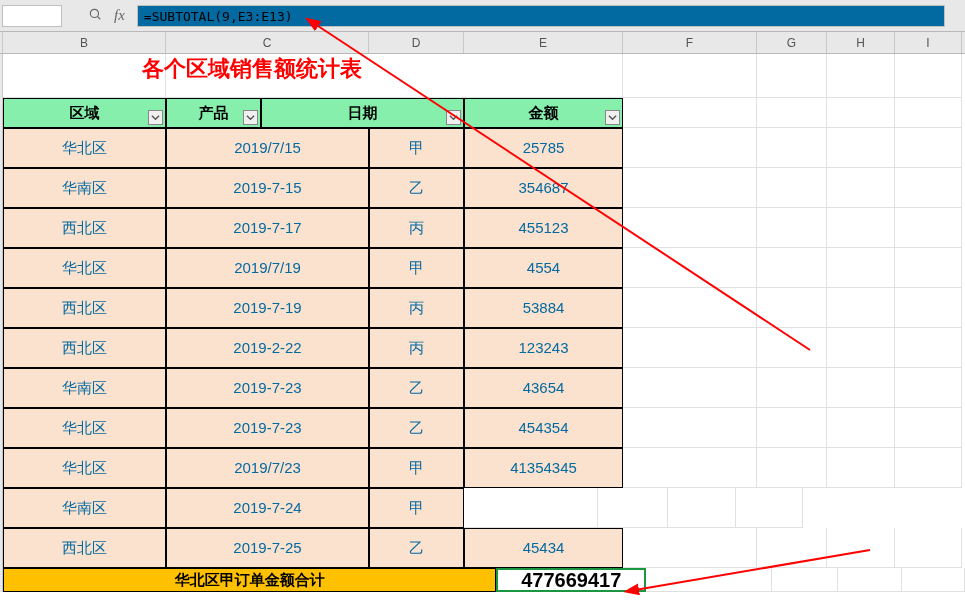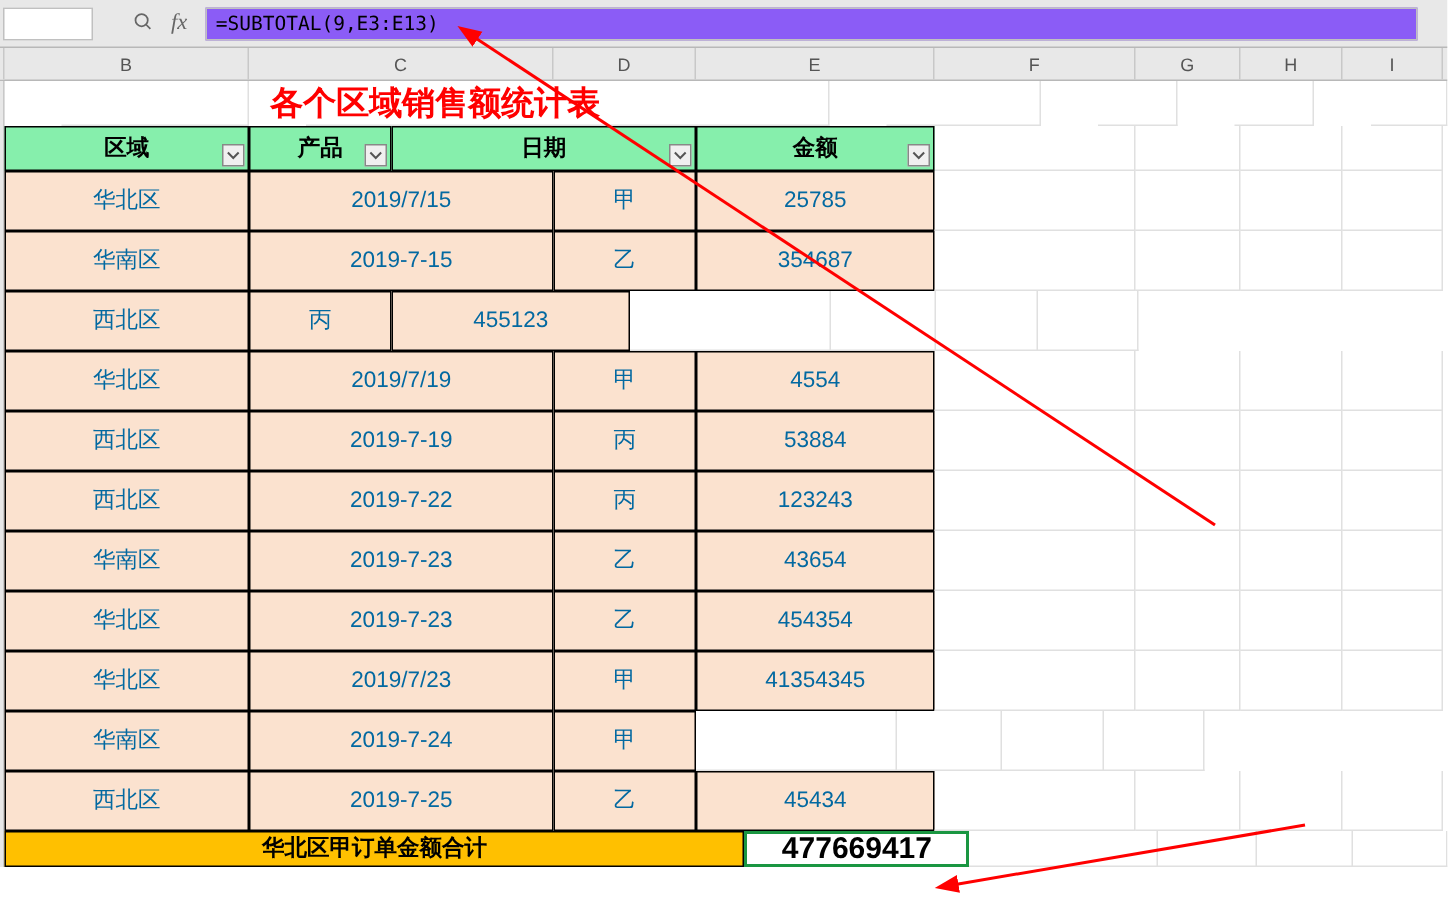--- a/index.html
+++ b/index.html
@@ -32,21 +32,21 @@
   .fb-icons {
     display: flex;
     align-items: center;
     margin-left: 20px;
     color: #666;
   }
   .fb-icon { margin: 0 6px; font-size: 15px; cursor: pointer; user-select:none;}
   .formula-input {
     flex: 1;
     height: 22px;
-    background: #8b5cf6;
+    background: #0369a1;
     border: 1px solid #c0c0c0;
     margin-left: 6px;
     margin-right: 20px;
     padding: 2px 6px;
     font-family: monospace;
     font-size: 13px;
     color: #000;
     line-height: 18px;
   }
   .col-headers {
@@ -67,22 +67,21 @@
   .cC { width: 203px; }
   .cD { width: 95px; }
   .cE { width: 159px; }
   .cF { width: 134px; }
   .cG { width: 70px; }
   .cH { width: 68px; }
   .cI { width: 67px; }
   .sheet { position: relative; }
   .rtitle {
     display: flex;
-    height: 30px;
-    gap: 38px;
+    height: 44px;
   }
   .cellblank { border-right: 1px solid #e0e0e0; border-bottom: 1px solid #e0e0e0; }
   .title-text {
     color: #ff0000;
     font-size: 22px;
     font-weight: bold;
     line-height: 30px;
   }
   .hdr-row {
     display: flex;
@@ -254,20 +253,21 @@
         <div class="dc cD">乙</div>
         <div class="dc cE">354687</div>
         <div class="right-grid cF"></div>
         <div class="right-grid cG"></div>
         <div class="right-grid cH"></div>
         <div class="right-grid cI"></div>
       </div>
       <div class="data-row">
         <div class="rowstub"></div>
         <div class="dc cB">西北区</div>
+        <div class="dc cC">2019-7-17</div>
         <div class="dc cD">丙</div>
         <div class="dc cE">455123</div>
         <div class="right-grid cF"></div>
         <div class="right-grid cG"></div>
         <div class="right-grid cH"></div>
         <div class="right-grid cI"></div>
       </div>
       <div class="data-row">
         <div class="rowstub"></div>
         <div class="dc cB">华北区</div>
@@ -286,21 +286,21 @@
         <div class="dc cD">丙</div>
         <div class="dc cE">53884</div>
         <div class="right-grid cF"></div>
         <div class="right-grid cG"></div>
         <div class="right-grid cH"></div>
         <div class="right-grid cI"></div>
       </div>
       <div class="data-row">
         <div class="rowstub"></div>
         <div class="dc cB">西北区</div>
-        <div class="dc cC">2019-7-22</div>
+        <div class="dc cC">2019-2-22</div>
         <div class="dc cD">丙</div>
         <div class="dc cE">123243</div>
         <div class="right-grid cF"></div>
         <div class="right-grid cG"></div>
         <div class="right-grid cH"></div>
         <div class="right-grid cI"></div>
       </div>
       <div class="data-row">
         <div class="rowstub"></div>
         <div class="dc cB">华南区</div>

